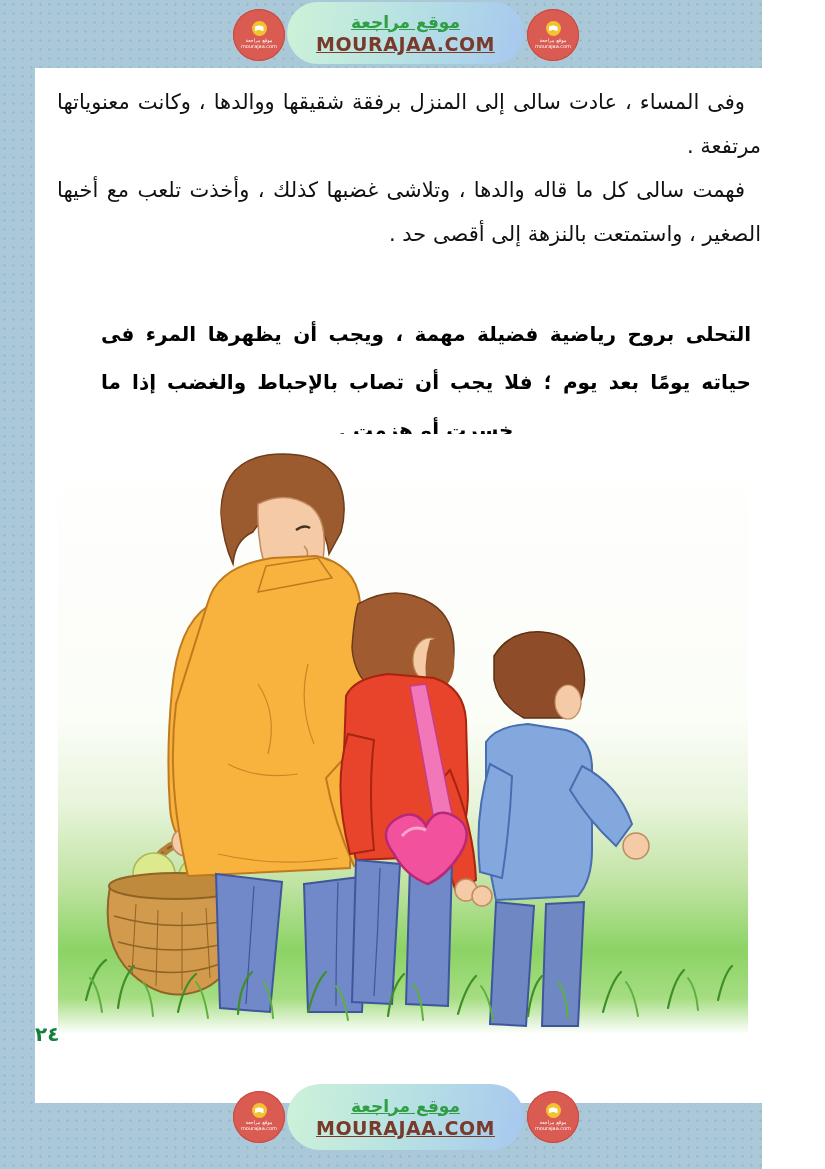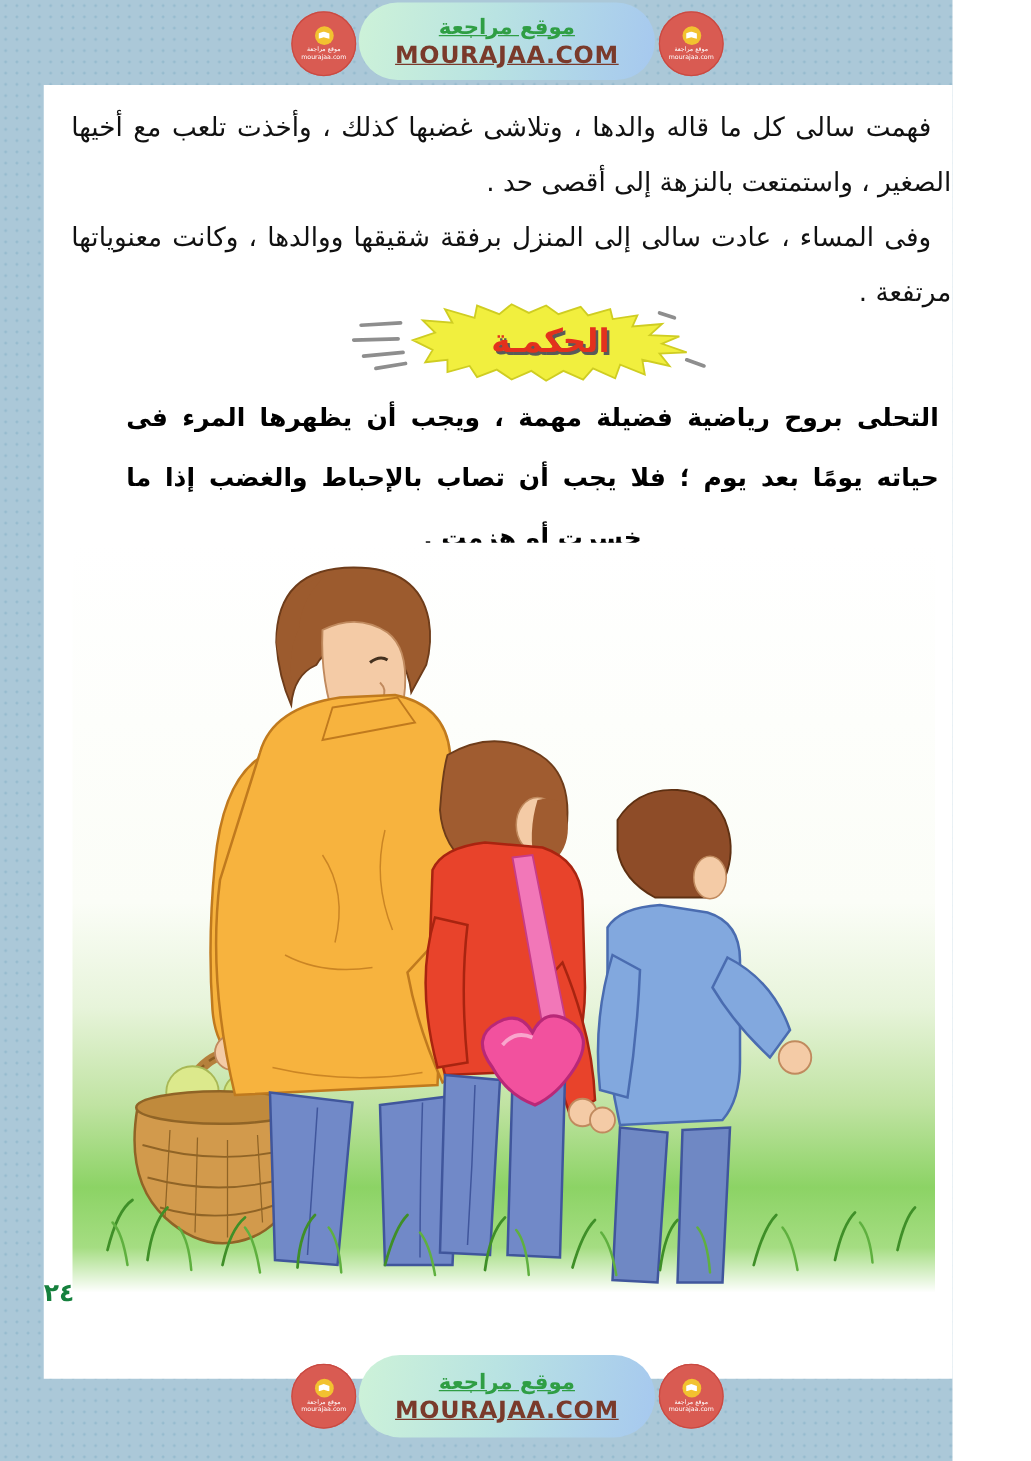--- a/index.html
+++ b/index.html
@@ -73,42 +73,24 @@
           <span class="logo-book"></span>
         </span>
       <span class="logo-ar">موقع مراجعة</span>
       <span class="logo-en">mourajaa.com</span>
     </div>
   </div>
 
   <div class="sheet">
 
     <div class="text-block">
+      <p class="para">وفى المساء ، عادت سالى إلى المنزل برفقة شقيقها ووالدها ، وكانت معنوياتها مرتفعة .</p>
       <p class="para">فهمت سالى كل ما قاله والدها ، وتلاشى غضبها كذلك ، وأخذت تلعب مع أخيها الصغير ، واستمتعت بالنزهة إلى أقصى حد .</p>
-      <p class="para">وفى المساء ، عادت سالى إلى المنزل برفقة شقيقها ووالدها ، وكانت معنوياتها مرتفعة .</p>
-    </div>
-
-    <div class="banner">
-      <svg viewBox="0 0 300 66">
-        <g stroke="#8e8e8e" stroke-width="3" stroke-linecap="round">
-          <line x1="8" y1="18" x2="40" y2="16"></line>
-          <line x1="2" y1="30" x2="38" y2="29"></line>
-          <line x1="10" y1="43" x2="42" y2="40"></line>
-          <line x1="20" y1="53" x2="44" y2="49"></line>
-          <line x1="250" y1="8" x2="262" y2="12"></line>
-          <line x1="272" y1="46" x2="286" y2="51"></line>
-        </g>
-        <polygon fill="#f1ef3e" stroke="#cfcd22" stroke-width="1.5" points="
-          50,30 68,24 58,14 82,16 76,5 100,12 102,2 120,9 130,1 144,8 158,2 168,9
-          186,3 192,10 210,5 212,13 232,10 228,19 252,17 242,26 266,27 252,33
-          272,40 250,41 258,51 236,46 238,58 218,50 214,61 196,53 188,62 172,55
-          158,63 146,55 130,62 118,54 102,60 96,51 78,56 78,46 60,48 66,38"></polygon>
-      </svg>
-      <span class="banner-title">الحكمـة</span>
-    </div>
+    </div>
+
 
     <p class="wisdom">التحلى بروح رياضية فضيلة مهمة ، ويجب أن يظهرها المرء فى حياته يومًا بعد يوم ؛ فلا يجب أن تصاب بالإحباط والغضب إذا ما خسرت أو هزمت .</p>
 
     <div class="illustration">
       <svg viewBox="0 0 690 600">
         <defs>
           <linearGradient id="bg" x1="0" y1="0" x2="0" y2="1">
             <stop offset="0%" stop-color="#ffffff"></stop>
             <stop offset="48%" stop-color="#fbfdf7"></stop>
             <stop offset="62%" stop-color="#e7f4da"></stop>

